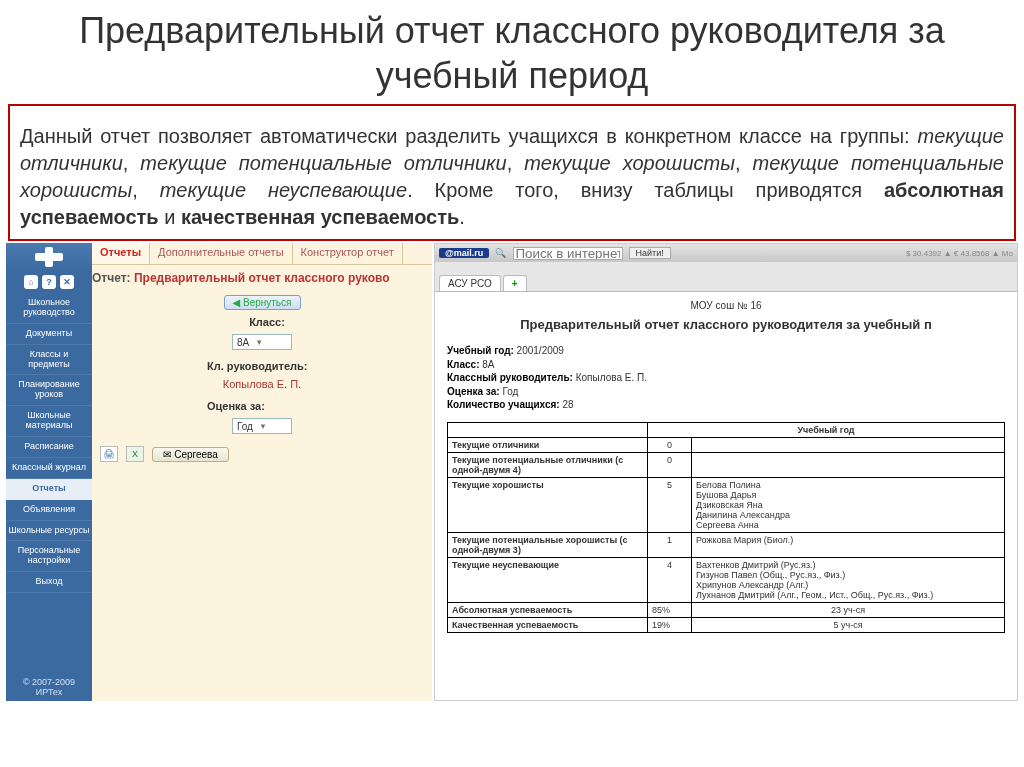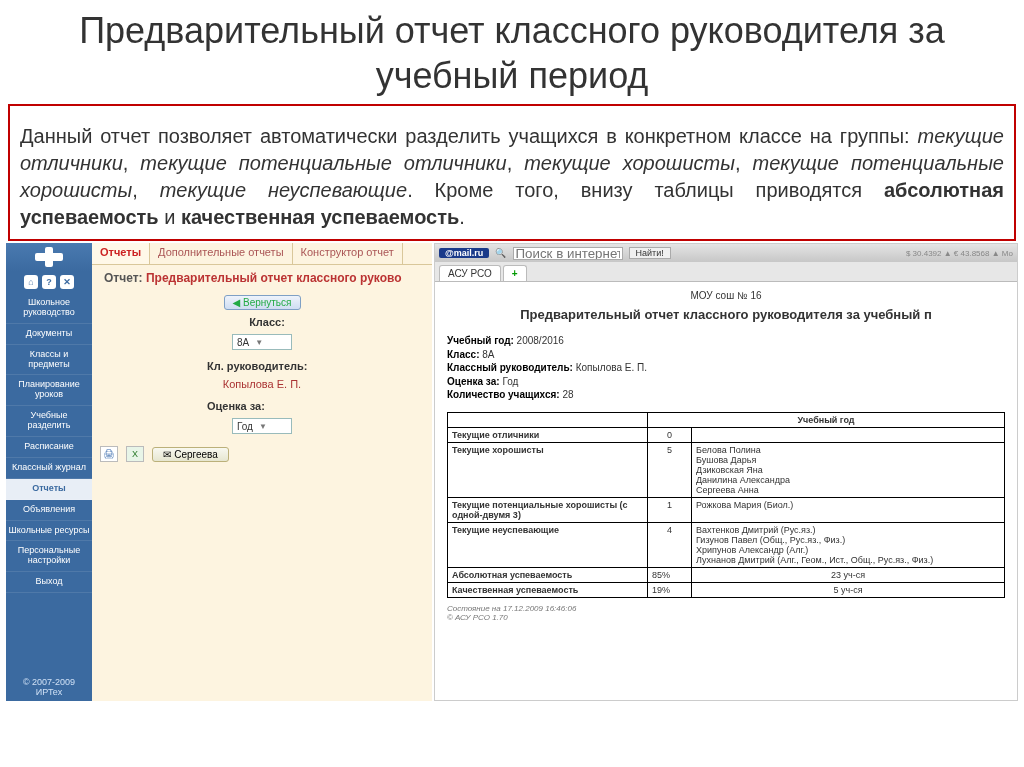--- a/index.html
+++ b/index.html
@@ -128,21 +128,21 @@
     cursor: pointer;
     color: #a55;
     white-space: nowrap;
   }
   .tab.active {
     background: #fff8e8;
     color: #c22;
     font-weight: bold;
   }
   .report-header {
-    padding: 6px 12px;
+    padding: 6px 0;
     font-size: 12px;
     color: #333;
   }
   .report-header .lbl { color: #555; font-weight: bold;}
   .report-header .val { color: #b33; font-weight: bold;}
   .filters {
     padding: 4px 8px;
     font-size: 11px;
   }
   .filter-row {
@@ -234,21 +234,21 @@
     height: 13px;
     width: 110px;
   }
   .right-top .find {
     border: 1px solid #aaa;
     padding: 0 6px;
     background: #f0f0f0;
   }
   .right-top .curr { margin-left: auto; color:#888; font-size: 8px;}
   .right-tabs {
-    height: 20px;
+    height: 30px;
     display: flex;
     align-items: flex-end;
     background: #e7e7e7;
     border-bottom: 1px solid #bbb;
     padding: 0 4px;
   }
   .rtab {
     border: 1px solid #bbb;
     border-bottom: none;
     background: #fff;
@@ -318,21 +318,21 @@
           </div>
           <div class="sidebar-icons">
             <span>⌂</span>
             <span>?</span>
             <span>✕</span>
           </div>
           <div class="sidebar-item">Школьное руководство</div>
           <div class="sidebar-item">Документы</div>
           <div class="sidebar-item">Классы и предметы</div>
           <div class="sidebar-item">Планирование уроков</div>
-          <div class="sidebar-item">Учебные разделить</div>
+          <div class="sidebar-item">Школьные материалы</div>
           <div class="sidebar-item">Расписание</div>
           <div class="sidebar-item">Классный журнал</div>
           <div class="sidebar-item active">Отчеты</div>
           <div class="sidebar-item">Объявления</div>
           <div class="sidebar-item">Школьные ресурсы</div>
           <div class="sidebar-item">Персональные настройки</div>
           <div class="sidebar-item">Выход</div>
           <div class="sidebar-footer">© 2007-2009 ИРТех</div>
         </div>
 
@@ -387,38 +387,43 @@
         <span class="curr">$ 30.4392 ▲  € 43.8568 ▲  Мо</span>
       </div>
       <div class="right-tabs">
         <div class="rtab"><span>АСУ РСО</span></div>
         <div class="rtab"><span class="plus">+</span></div>
       </div>
       <div class="report-doc">
         <div class="doc-school">МОУ сош № 16</div>
         <div class="doc-title">Предварительный отчет классного руководителя за учебный п</div>
         <div class="doc-meta">
-          <div><b>Учебный год:</b> <span>2008/2016</span></div>
+          <div><b>Учебный год:</b> <span>2001/2009</span></div>
           <div><b>Класс:</b> <span>8А</span></div>
           <div><b>Классный руководитель:</b> <span>Копылова Е. П.</span></div>
           <div><b>Оценка за:</b> <span>Год</span></div>
           <div><b>Количество учащихся:</b> <span>28</span></div>
         </div>
         <table class="report">
           <tbody>
               <tr>
             <th style="width:200px;"></th>
             <th colspan="2">Учебный год</th>
           </tr>
           <tr>
                 <td class="cat">Текущие отличники</td>
                 <td class="num">0</td>
                 <td class="names"></td>
               </tr>
           <tr>
+                <td class="cat">Текущие потенциальные отличники (с одной-двумя 4)</td>
+                <td class="num">0</td>
+                <td class="names"></td>
+              </tr>
+          <tr>
                 <td class="cat">Текущие хорошисты</td>
                 <td class="num">5</td>
                 <td class="names" style="white-space:pre-line;">Белова Полина
 Бушова Дарья
 Дзиковская Яна
 Данилина Александра
 Сергеева Анна</td>
               </tr>
           <tr>
                 <td class="cat">Текущие потенциальные хорошисты (с одной-двумя 3)</td>
@@ -438,21 +443,17 @@
                 <td class="pct">85%</td>
                 <td class="names" style="text-align:center;">23 уч-ся</td>
               </tr>
           <tr>
                 <td class="cat">Качественная успеваемость</td>
                 <td class="pct">19%</td>
                 <td class="names" style="text-align:center;">5 уч-ся</td>
               </tr>
         </tbody>
           </table>
-        <div class="doc-footer">
-          <div>Состояние на 17.12.2009 16:46:06</div>
-          <div>© АСУ РСО 1.70</div>
-        </div>
       </div>
     </div>
 
   </div>
 </div>
 
 </body></html>

